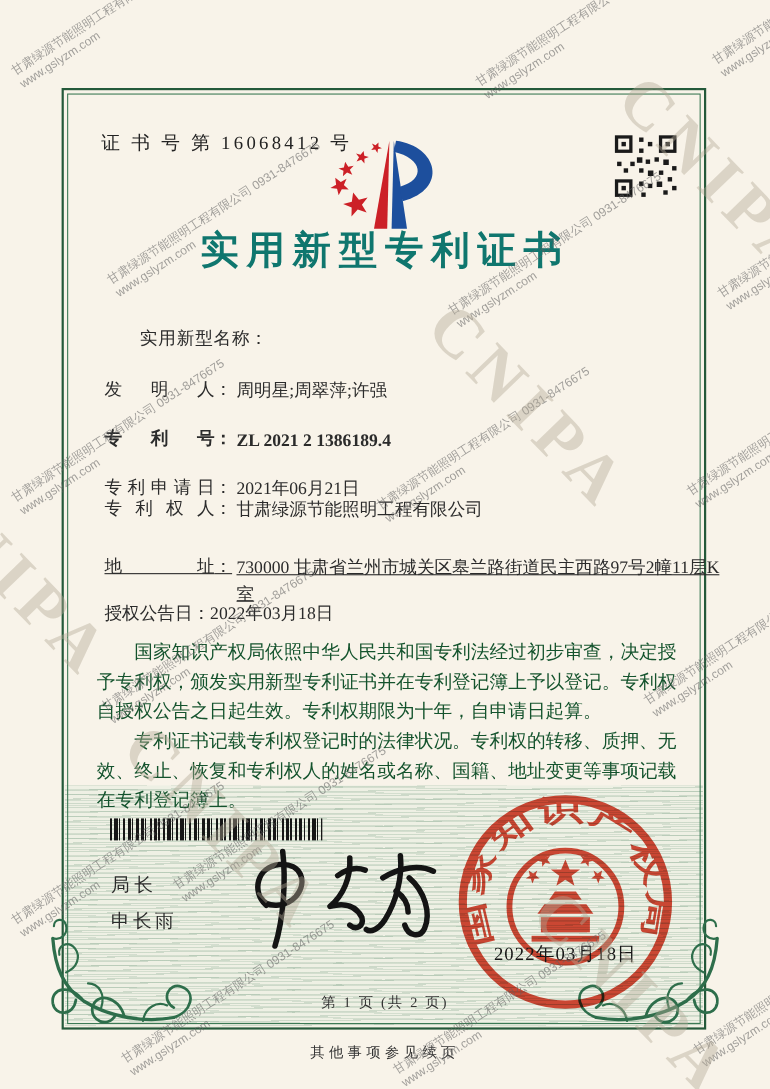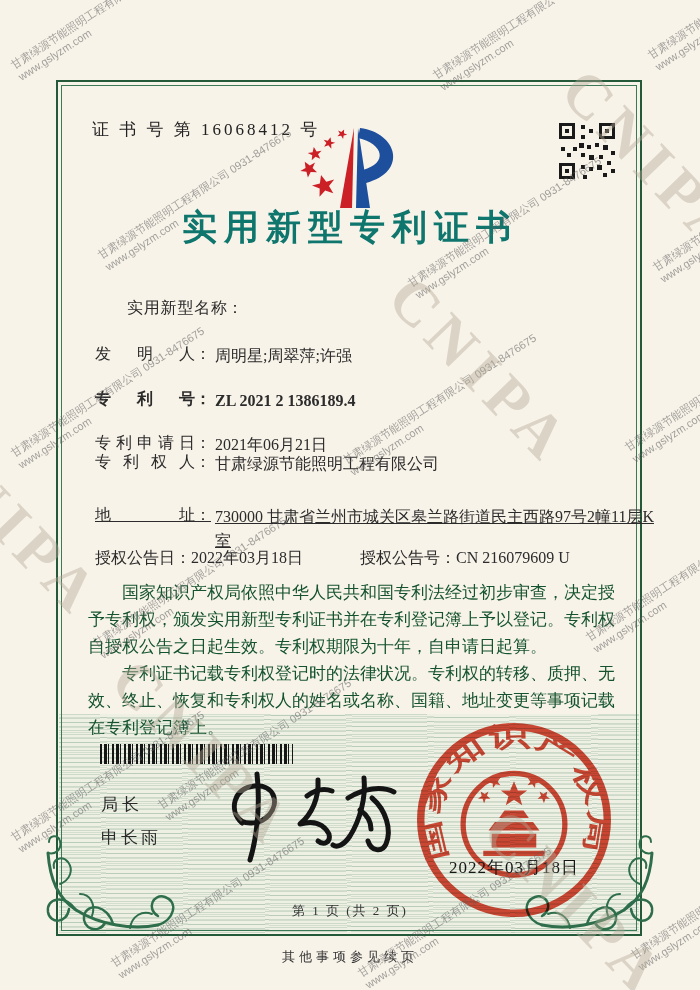--- a/index.html
+++ b/index.html
@@ -227,23 +227,20 @@
   </div>
   <div class="frow r6">
     <span class="flabel">地址</span>
       <span class="fcolon">：</span>
       <span class="fvalue">730000 甘肃省兰州市城关区皋兰路街道民主西路97号2幢11层K室</span>
   </div>
 
   <div class="grant-date">
     <span>授权公告日</span><span>：</span><span>2022年03月18日</span>
   </div>
-  <div class="grant-no">
-    <span>授权公告号</span><span>：</span><span>CN 216079609 U</span>
-  </div>
 
   <div class="body-text">
     <p>国家知识产权局依照中华人民共和国专利法经过初步审查，决定授予专利权，颁发实用新型专利证书并在专利登记簿上予以登记。专利权自授权公告之日起生效。专利权期限为十年，自申请日起算。</p>
     <p>专利证书记载专利权登记时的法律状况。专利权的转移、质押、无效、终止、恢复和专利权人的姓名或名称、国籍、地址变更等事项记载在专利登记簿上。</p>
   </div>
 
   <div class="barcode"></div>
   <div class="director-title">局长</div>
   <div class="director-name">申长雨</div>
 

